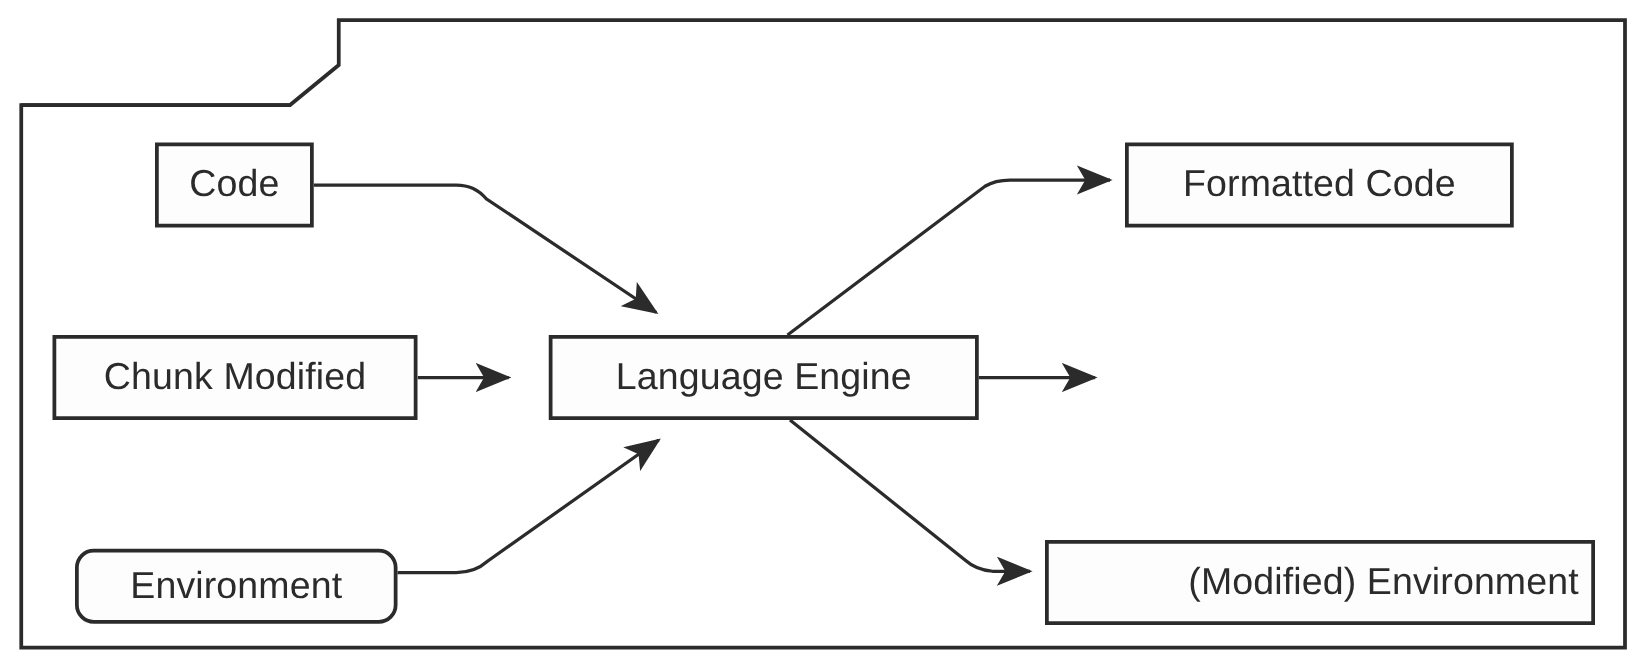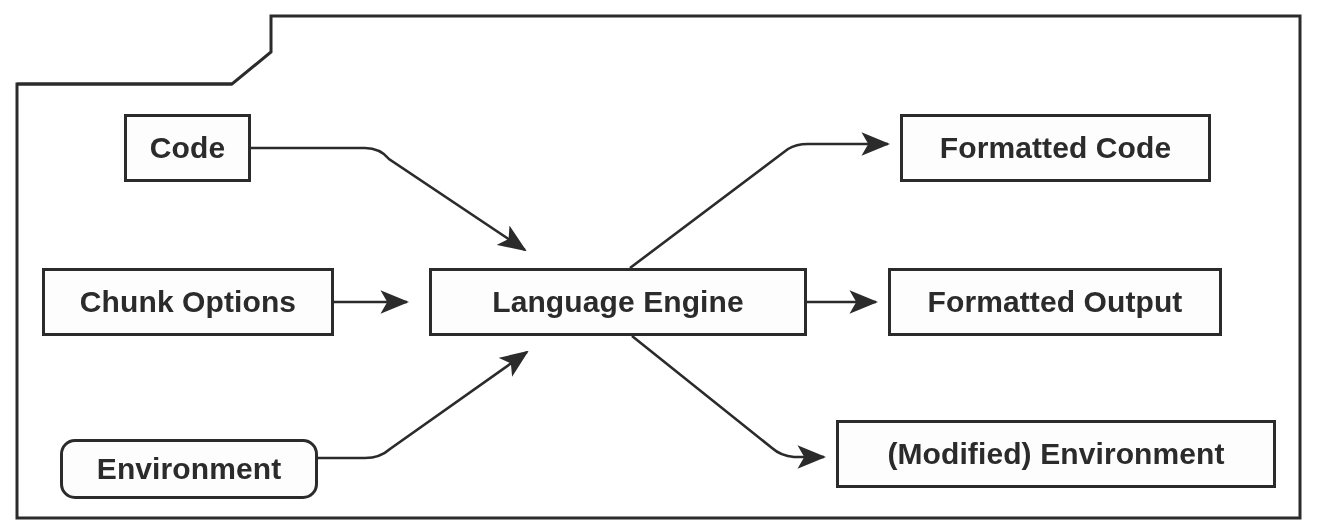--- a/index.html
+++ b/index.html
@@ -37,21 +37,21 @@
   }
   .node {
     position: absolute;
     box-sizing: border-box;
     background: #fdfdfd;
     border: 3px solid #2b2b2b;
     display: flex;
     align-items: center;
     justify-content: center;
     color: #2b2b2b;
-    font-weight: bold;
+    font-weight: normal;
     font-size: 30px;
     line-height: 1;
     white-space: nowrap;
     letter-spacing: 0.1px;
   }
   .node-label {
     display: block;
     padding: 0 10px;
   }
 </style>
@@ -82,36 +82,33 @@
 
     <path d="M 632,336 L 772,448 Q 781,456 794,457 L 824,457" fill="none" stroke="#2b2b2b" stroke-width="2.6" marker-end="url(#arrowhead)"></path>
   </svg>
 
 
   <div class="node" style="left:124px; top:114px; width:127px; height:68px;">
     <span class="node-label">Code</span>
   </div>
 
   <div class="node" style="left:42px; top:268px; width:292px; height:68px;">
-    <span class="node-label">Chunk Options</span>
+    <span class="node-label">Chunk Modified</span>
   </div>
 
   <div class="node" style="left:60px; top:439px; width:258px; height:60px;border-radius:15px;">
     <span class="node-label">Environment</span>
   </div>
 
-  <div class="node" style="left:429px; top:268px; width:378px; height:68px;text-align:center;">
+  <div class="node" style="left:439px; top:268px; width:344px; height:68px;text-align:center;">
     <span class="node-label">Language Engine</span>
   </div>
 
   <div class="node" style="left:900px; top:114px; width:311px; height:68px;align-items:center;">
     <span class="node-label">Formatted Code</span>
   </div>
 
-  <div class="node" style="left:888px; top:268px; width:334px; height:68px;">
-    <span class="node-label">Formatted Output</span>
-  </div>
 
-  <div class="node" style="left:836px; top:420px; width:440px; height:68px;">
+  <div class="node" style="left:836px; top:432px; width:440px; height:68px;justify-content:flex-end;">
     <span class="node-label">(Modified) Environment</span>
   </div>
 
 </div>
 
 </body></html>

